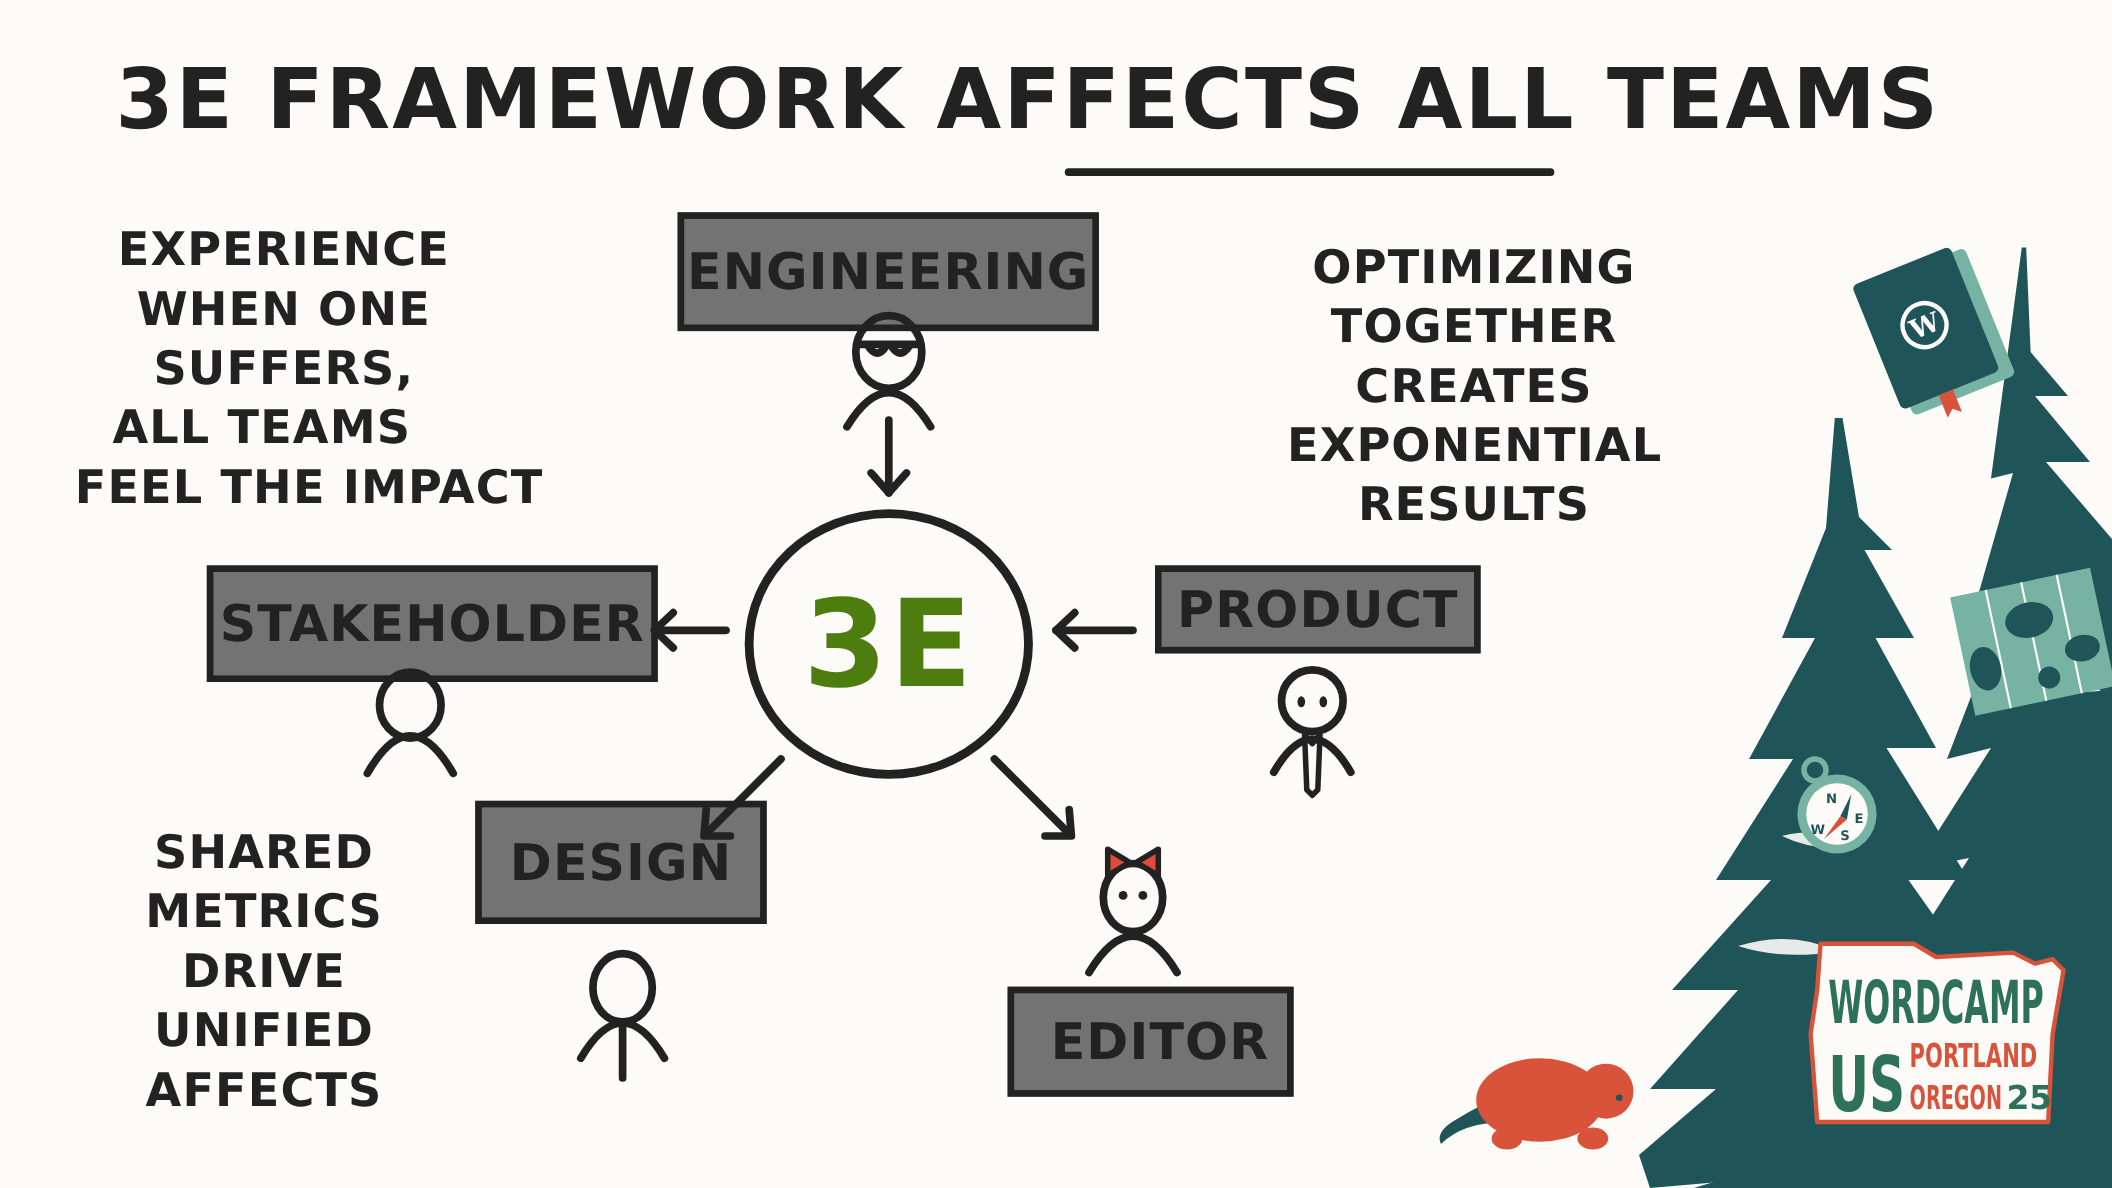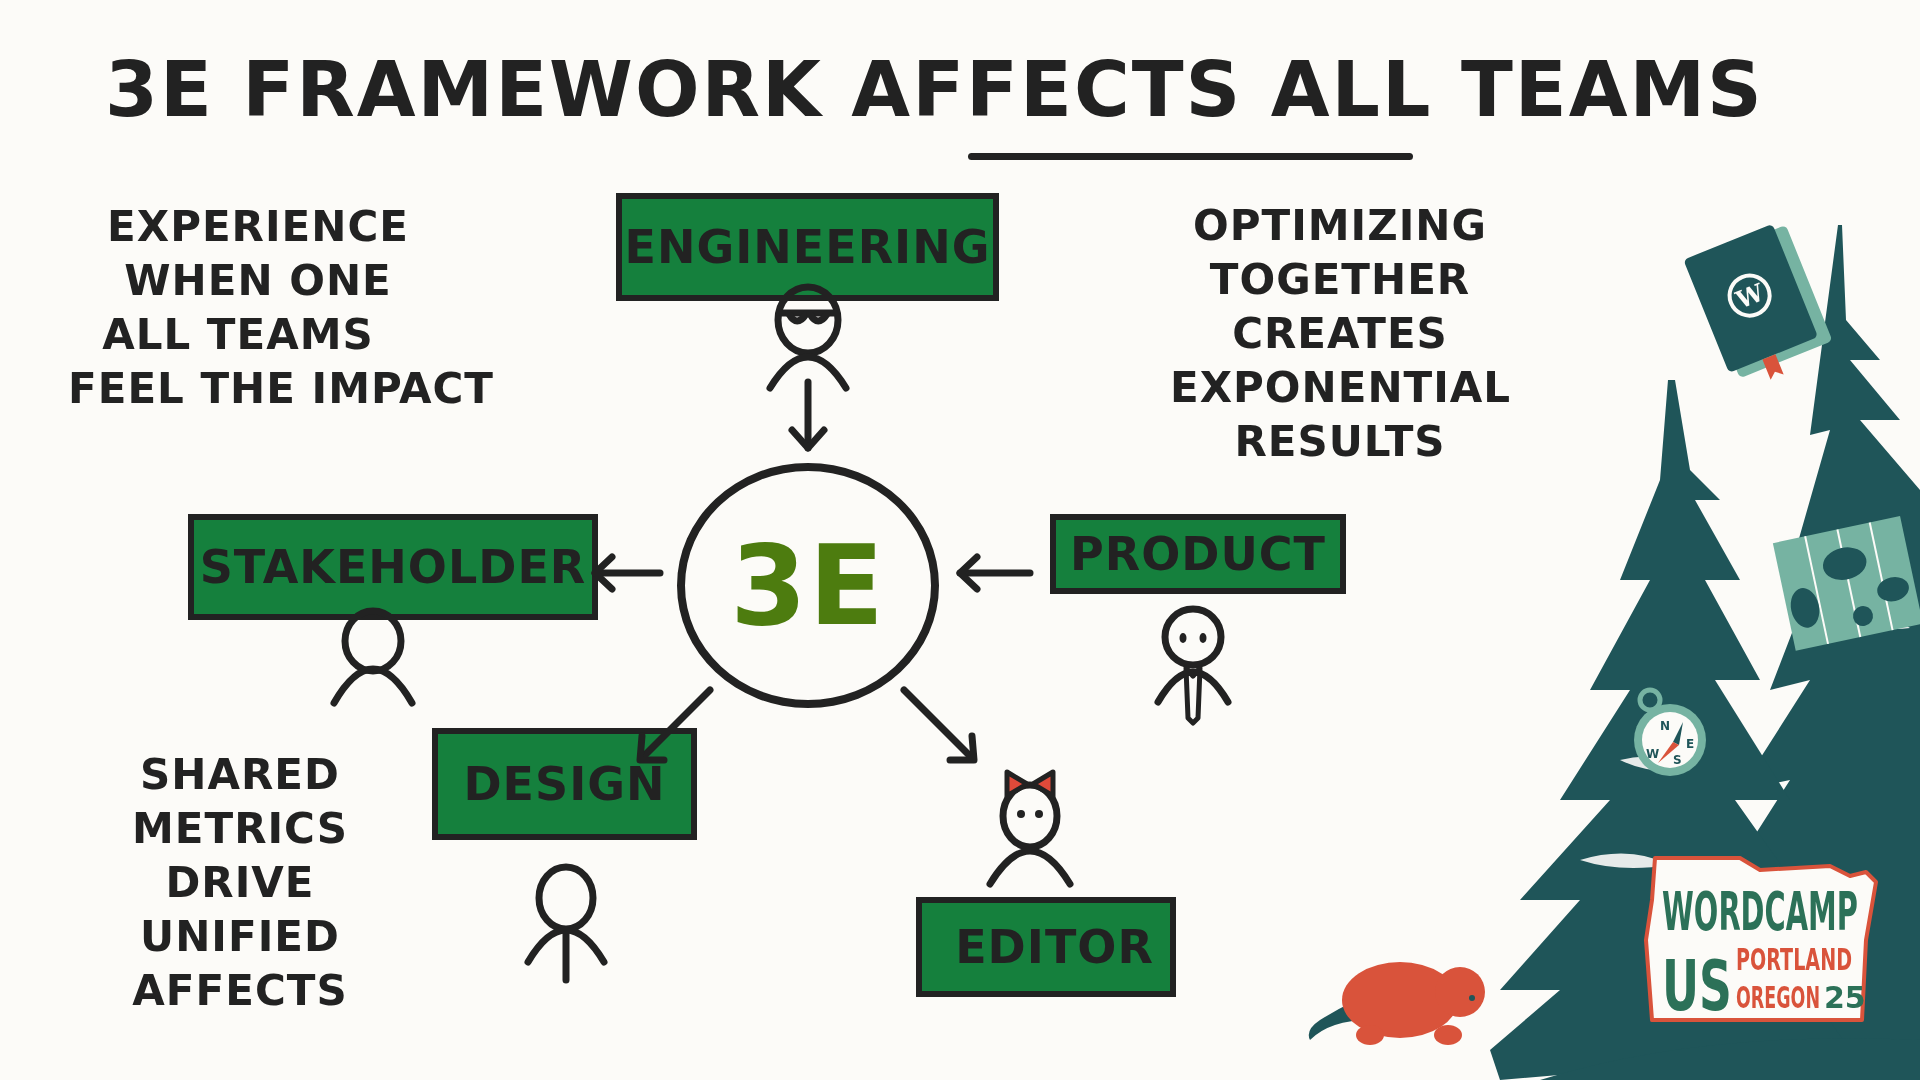--- a/index.html
+++ b/index.html
@@ -19,46 +19,47 @@
   .title-underline {
     left: 968px; top: 153px; width: 445px; height: 7px;
     background: #222; border-radius: 4px;
   }
   .note {
     font-size: 42px; font-weight: bold; text-align: center;
     line-height: 54px; letter-spacing: 1px; white-space: nowrap;
   }
   .note div { display: block; }
   .box {
-    border: 6px solid #222; background: #15803d;
+    border: 6px solid #222; background: #737373;
     display: flex; align-items: center; justify-content: center;
     font-size: 46px; font-weight: bold; letter-spacing: 1px; box-sizing: border-box;
   }
   .hub {
     left: 677px; top: 463px; width: 262px; height: 245px;
     border: 8px solid #222; border-radius: 50%; box-sizing: border-box;
     display: flex; align-items: center; justify-content: center;
   }
   .hub span { font-size: 110px; font-weight: bold; color: #4d7c0f; letter-spacing: 2px; }
   svg.overlay { position: absolute; left: 0; top: 0; }
 </style>
 </head>
 <body>
 
 <div class="abs title">3E FRAMEWORK AFFECTS ALL TEAMS</div>
 <div class="abs title-underline"></div>
 
 <div class="abs note" style="left:68px; top:200px; width:380px;">
   <div>EXPERIENCE</div>
   <div>WHEN ONE</div>
+  <div>SUFFERS,</div>
   <div style="margin-left:-40px">ALL TEAMS</div>
   <div>FEEL THE IMPACT</div>
 </div>
 
-<div class="abs note" style="left:1170px; top:199px; width:340px;">
+<div class="abs note" style="left:1170px; top:216px; width:340px;">
   <div>OPTIMIZING</div>
   <div>TOGETHER</div>
   <div>CREATES</div>
   <div>EXPONENTIAL</div>
   <div>RESULTS</div>
 </div>
 
 <div class="abs note" style="left:120px; top:748px; width:240px;">
   <div>SHARED</div>
   <div>METRICS</div>

